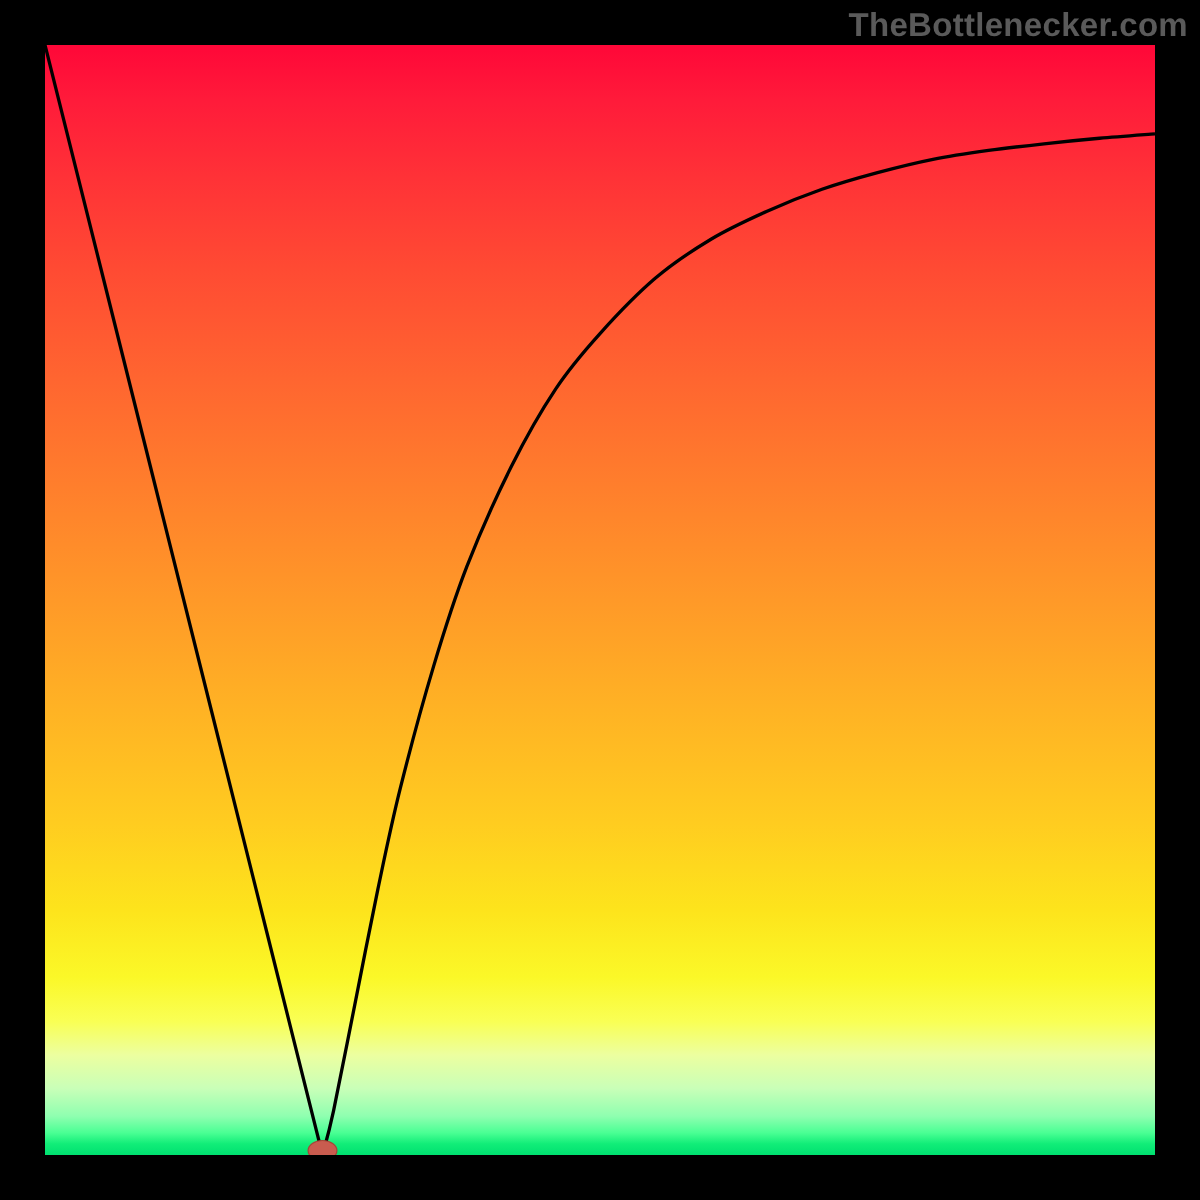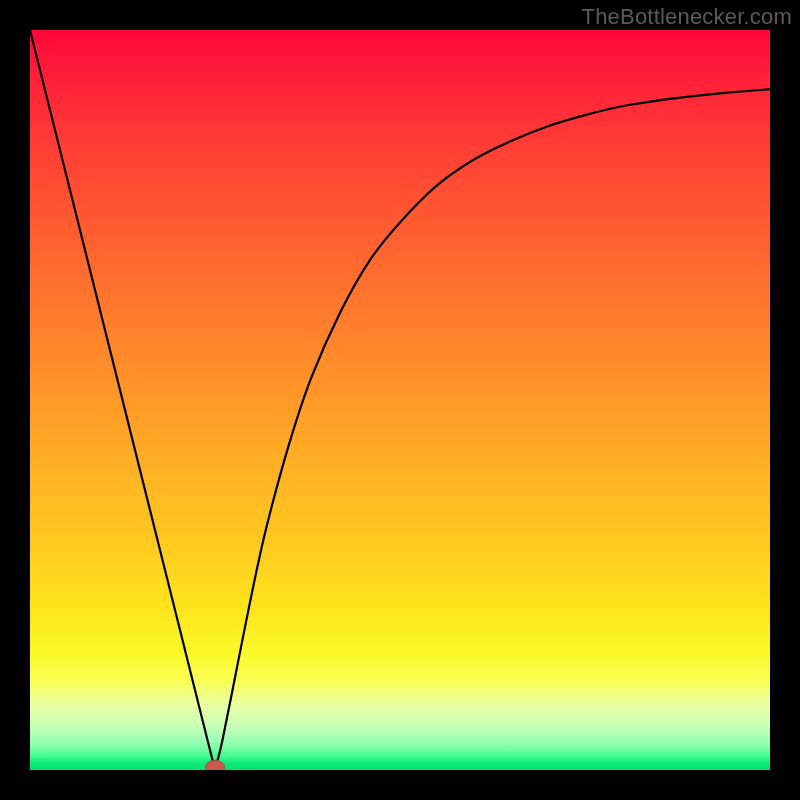--- a/index.html
+++ b/index.html
@@ -53,21 +53,21 @@
     top: 0;
     width: 740px;
     height: 740px;
   }
   .attribution {
     position: absolute;
     right: 8px;
     top: 4px;
     color: #5a5a5a;
     font-size: 22px;
-    font-weight: 400;
+    font-weight: 700;
     letter-spacing: 0.2px;
   }
 </style>
 </head>
 <body>
 
 <div class="frame">
   <div class="gradient"></div>
   <svg class="plot" viewBox="0 0 740 740" preserveAspectRatio="none">
     <path id="curve-path" fill="none" stroke="#000000" stroke-width="2.2" d="M 0 0 L 37 148 L 74 296 L 111 444 L 148 592 L 162.8 651.2 L 177.6 710.4 L 185 740 C 186.184 735.264, 188.848 726.976, 192.4 710.4 C 195.952 693.824, 202.46400000000003 660.0799999999999, 207.20000000000002 636.4 C 211.936 612.72, 217.264 584.896, 222 562.4 C 226.736 539.904, 230.88000000000002 519.4799999999999, 236.8 495.79999999999995 C 242.72 472.11999999999995, 251.89600000000002 438.08, 259 414.4 C 266.104 390.71999999999997, 272.912 369.11199999999997, 281.2 347.79999999999995 C 289.488 326.48799999999994, 301.32800000000003 300.144, 310.8 281.2 C 320.272 262.256, 330.92800000000005 243.60800000000003, 340.40000000000003 229.40000000000003 C 349.872 215.19200000000004, 359.344 204.23999999999998, 370 192.39999999999998 C 380.656 180.55999999999997, 395.1600000000001 165.46399999999997, 407.00000000000006 155.39999999999998 C 418.84000000000003 145.33599999999998, 432.16 136.60399999999998, 444 129.5 C 455.84 122.396, 469.16 116.32799999999999, 481 111 C 492.84 105.67200000000001, 506.16 100.34400000000004, 518 96.20000000000005 C 529.84 92.05600000000005, 543.16 88.29680000000002, 555 85.10000000000002 C 566.84 81.90320000000003, 580.16 78.58800000000004, 592 76.22000000000003 C 603.84 73.85200000000002, 617.16 71.95759999999996, 629 70.29999999999995 C 640.84 68.64239999999995, 654.16 67.16239999999999, 666 65.86000000000001 C 677.84 64.55760000000004, 691.16 63.22560000000009, 703 62.16000000000008 C 714.84 61.09440000000007, 734.08 59.67359999999996, 740 59.19999999999993"></path>

